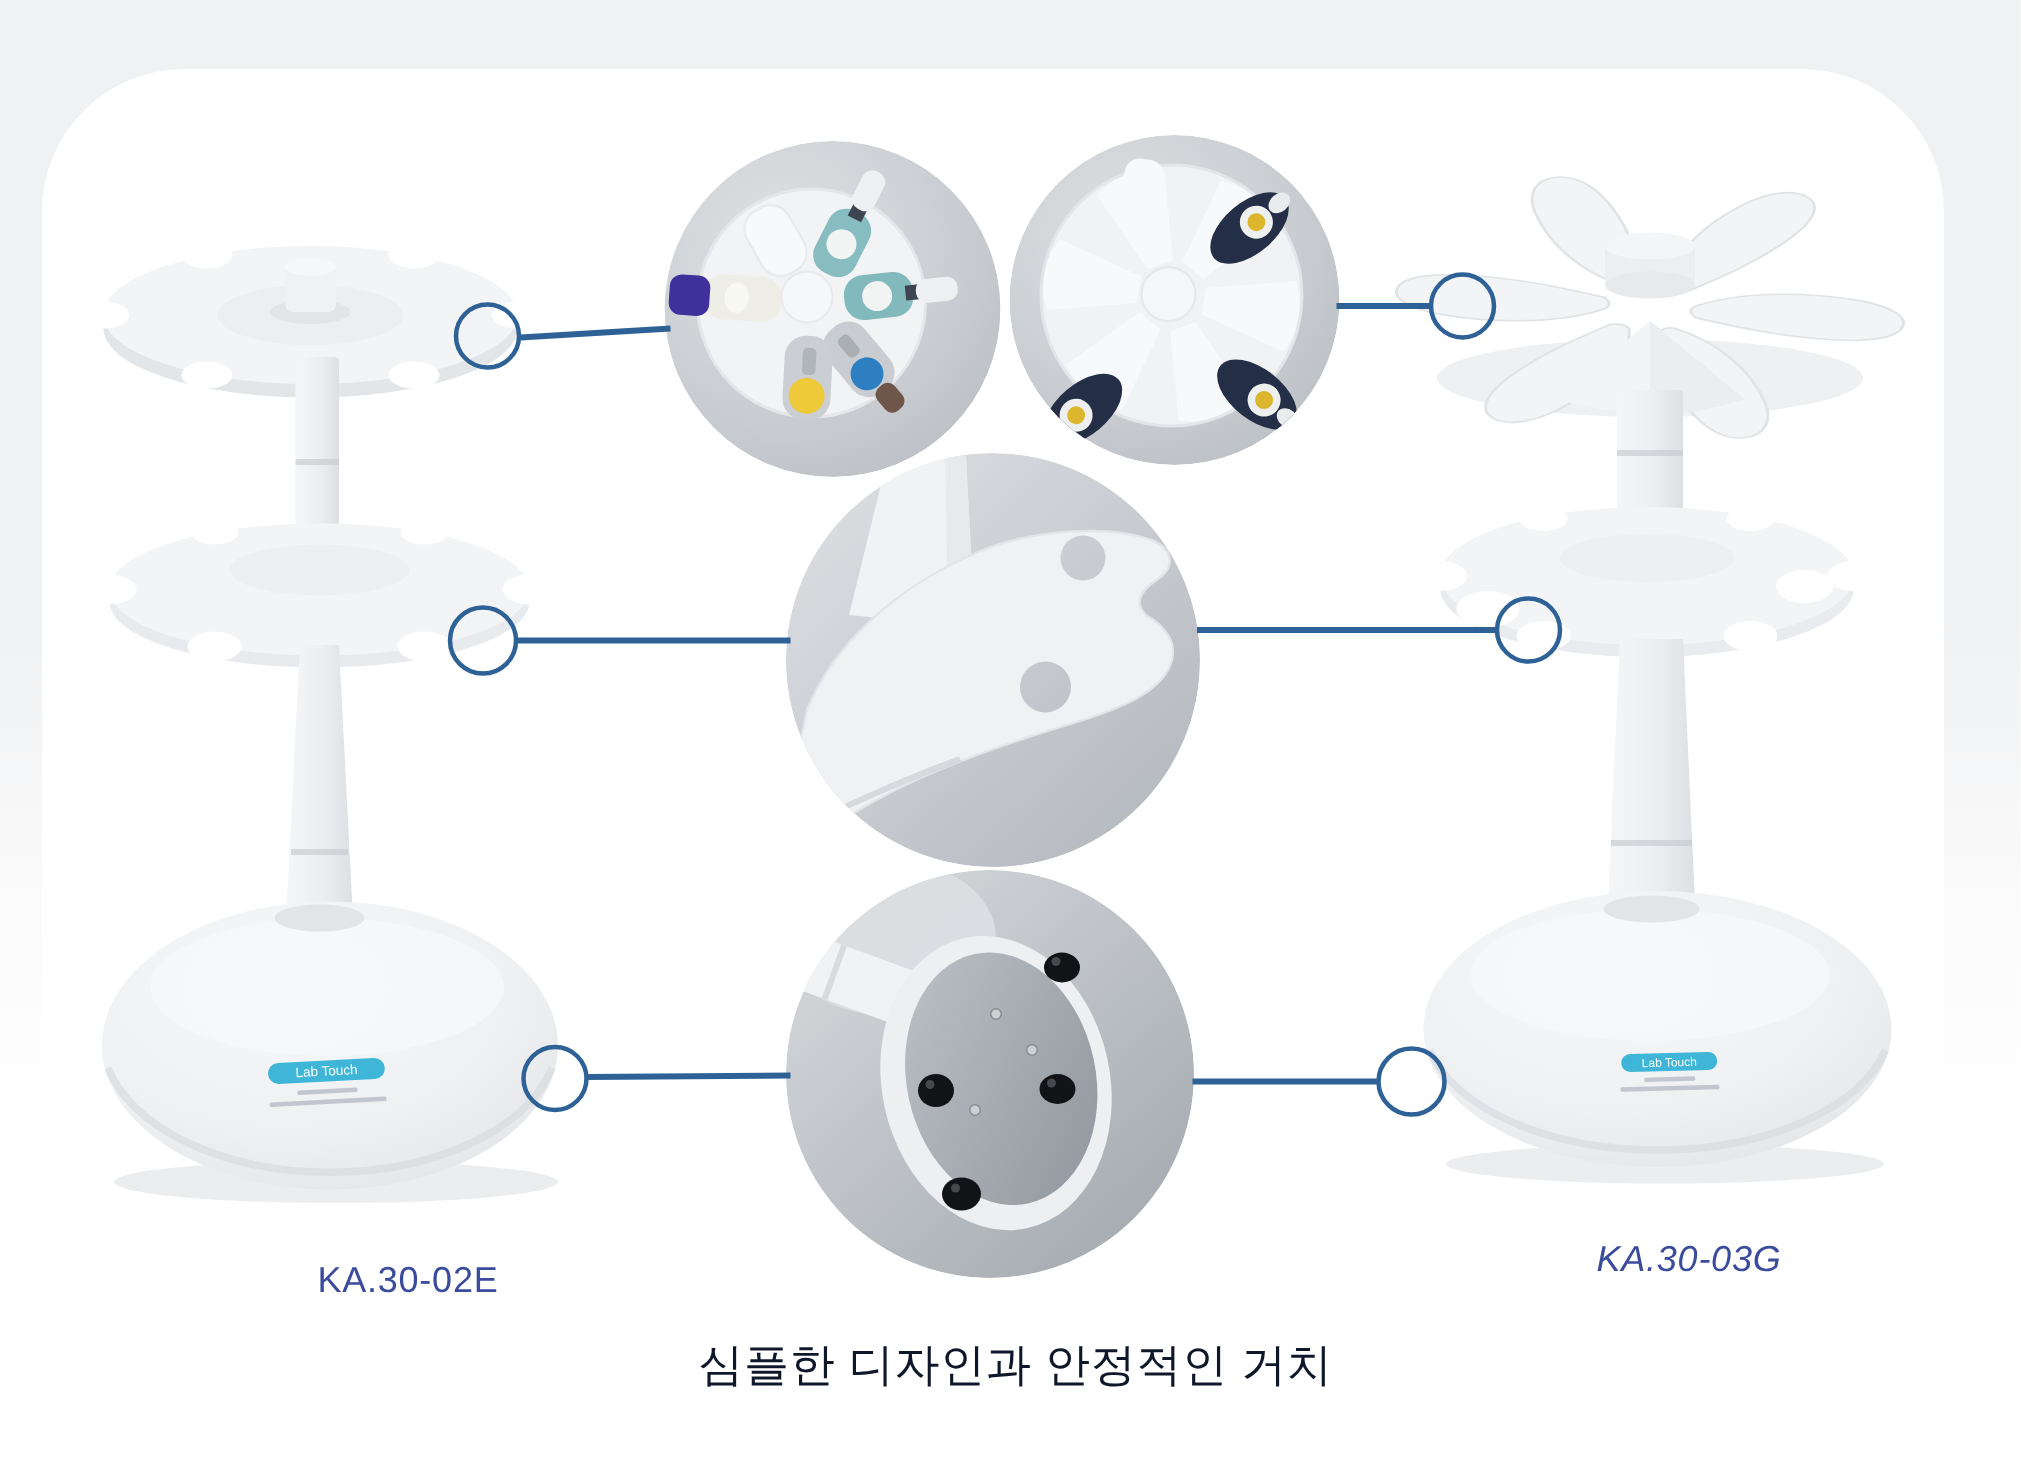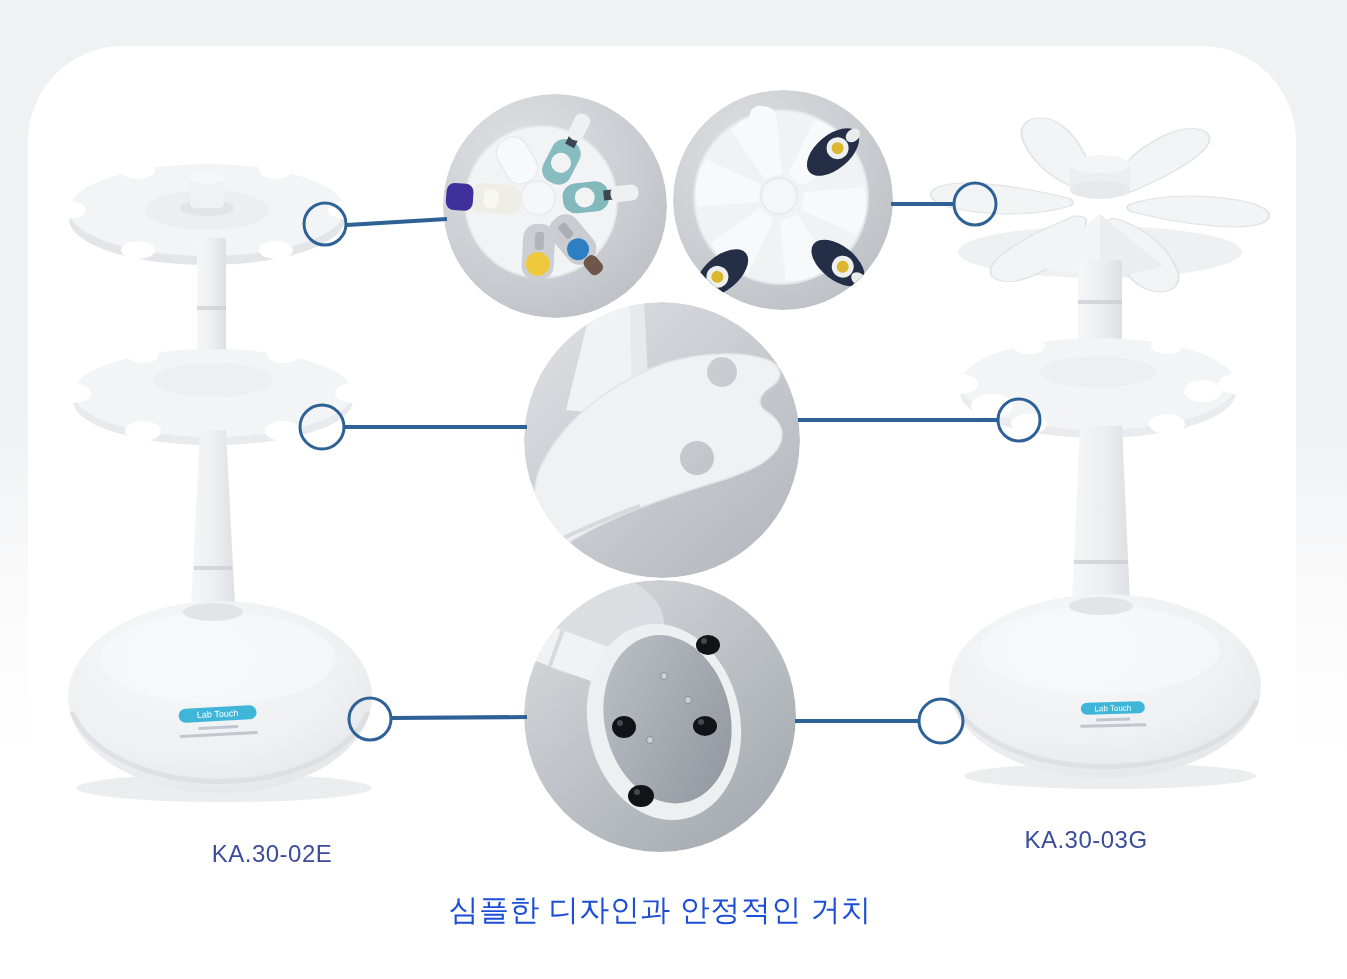--- a/index.html
+++ b/index.html
@@ -11,24 +11,24 @@
   .card{
     position:absolute;left:28px;top:46px;width:1268px;height:960px;
     background:#ffffff;border-radius:95px;
   }
   .scene{position:absolute;left:0;top:0;width:1347px;height:979px;}
   .label{
     position:absolute;text-align:center;color:#3b4c9c;
     font-size:24px;font-weight:500;letter-spacing:0.5px;
   }
   .label-left{left:150px;top:840px;width:244px;}
-  .label-right{left:964px;top:826px;width:244px;}
+  .label-right{left:1004px;top:826px;width:244px;font-style:italic;}
   .caption{
-    position:absolute;left:383px;top:890px;width:554px;text-align:center;
-    color:#1d4ed8;font-size:30px;font-weight:500;letter-spacing:0.5px;
+    position:absolute;left:400px;top:890px;width:554px;text-align:center;
+    color:#0f172a;font-size:30px;font-weight:500;letter-spacing:0.5px;
   }
   .sticker{position:absolute;display:flex;flex-direction:column;align-items:center;}
   .sticker-left{left:170px;top:707px;width:96px;transform:rotate(-3deg);}
   .sticker-right{left:1068px;top:702px;width:90px;transform:rotate(-1.5deg);}
   .sticker .band{
     background:#3fb6d8;color:#ffffff;border-radius:8px;
     display:flex;align-items:center;justify-content:center;
     white-space:nowrap;overflow:hidden;
   }
   .sticker-left .band{width:78px;height:14px;font-size:9px;}

